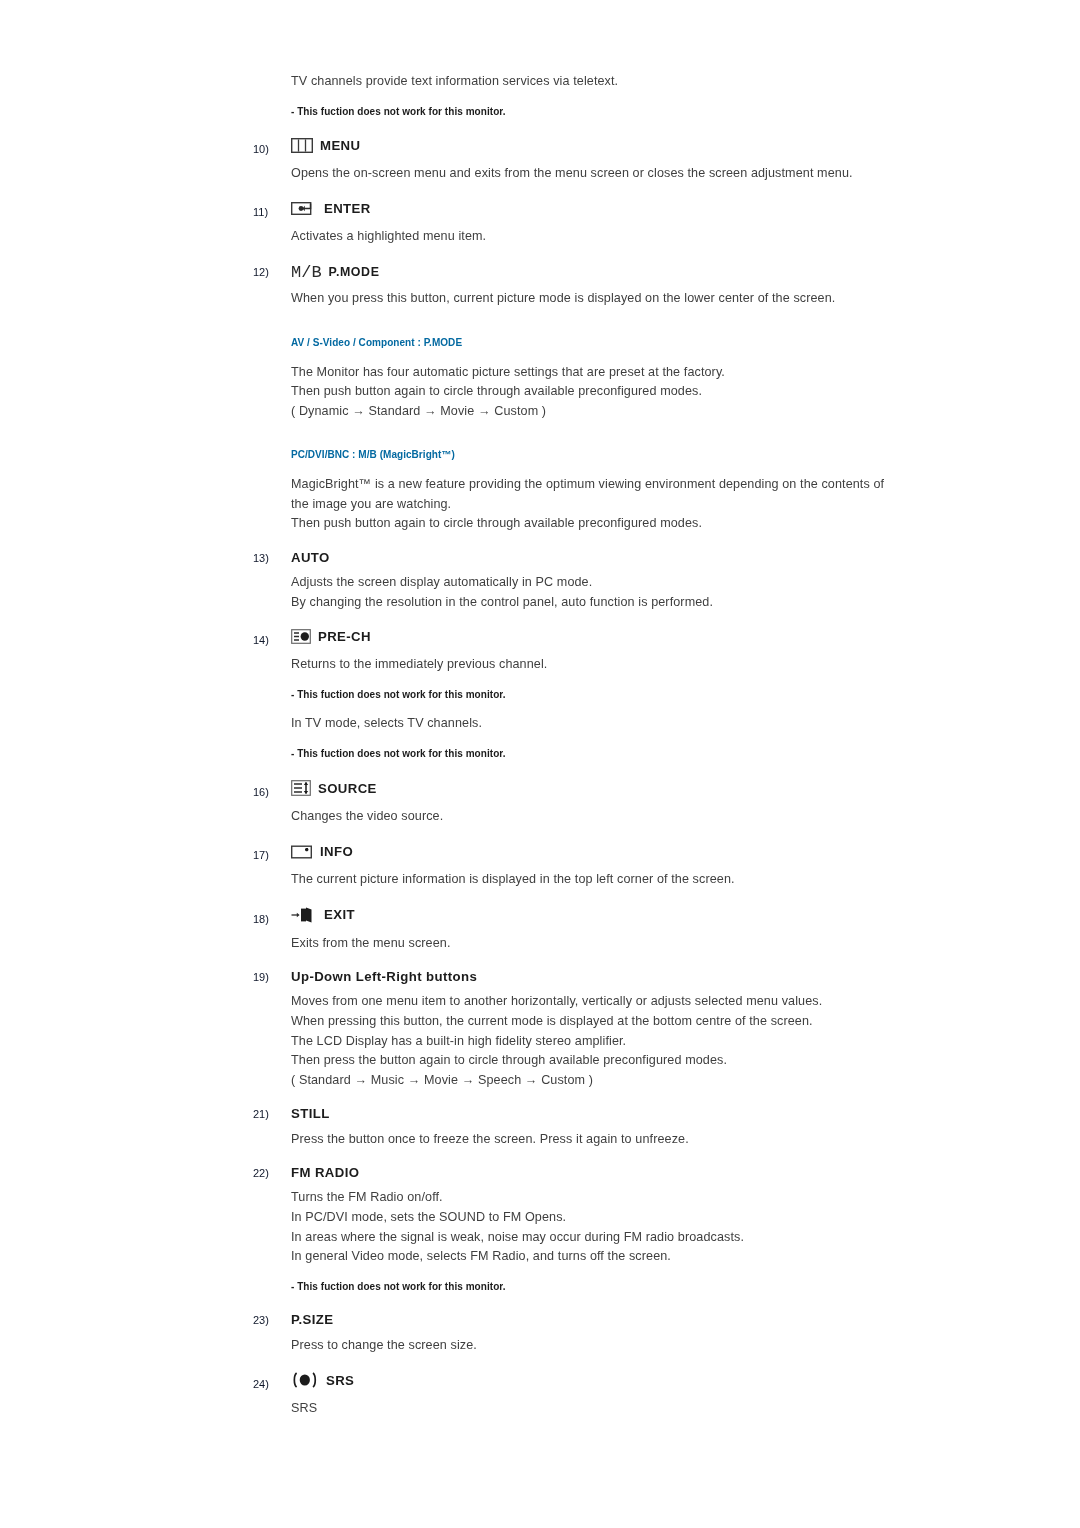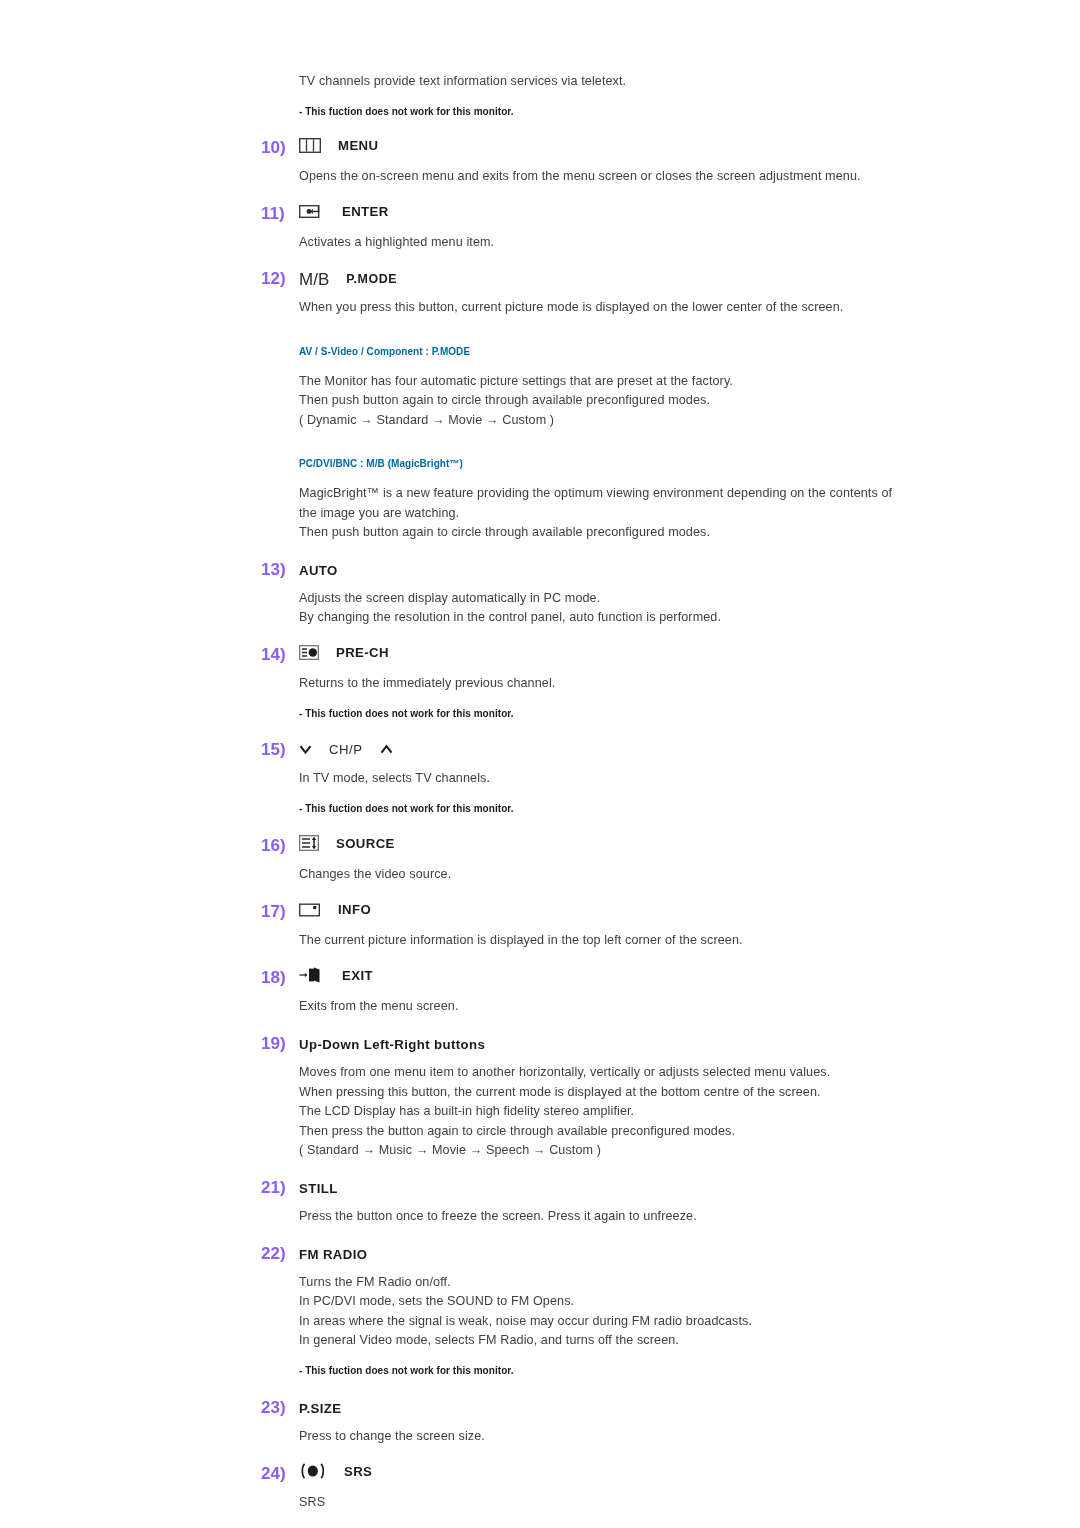--- a/index.html
+++ b/index.html
@@ -12,21 +12,21 @@
     height: 1528px;
     font-family: "Liberation Sans", sans-serif;
     color: #3a3a3a;
     -webkit-font-smoothing: antialiased;
   }
   .page {
     position: relative;
     width: 1080px;
     height: 1528px;
     box-sizing: border-box;
-    padding: 72px 0 0 8px;
+    padding: 72px 0 0 0;
   }
   .content {
     margin-left: 253px;
     width: 700px;
   }
 
   
   .para {
     font-size: 12.6px;
     line-height: 19.6px;
@@ -55,47 +55,47 @@
   
   .item {
     display: flex;
     align-items: baseline;
     margin-top: 17px;
     margin-bottom: 9px;
   }
   .item .num {
     width: 38px;
     flex: 0 0 38px;
-    font-size: 17px;
-    font-weight: bold;
-    color: #8b5cf6;
+    font-size: 11px;
+    font-weight: normal;
+    color: #0f172a;
     letter-spacing: 0;
   }
   .item .label {
     font-size: 13.2px;
     font-weight: bold;
     color: #1c1c1c;
     letter-spacing: 0.4px;
     display: flex;
     align-items: center;
-    gap: 17px;
+    gap: 7px;
   }
   .item .label .lbltext { line-height: 1; }
   .gap-md { height: 14px; }
 
   
   .ico { display: inline-block; vertical-align: middle; line-height: 0; }
   .ico svg { display: block; }
 
   .mb-text {
     font-size: 17px;
     font-weight: normal;
     color: #2b2b2b;
     letter-spacing: 0;
-    font-family: Liberation Sans, sans-serif;
+    font-family: Liberation Mono, monospace;
     line-height: 1;
     position: relative;
     top: 1px;
   }
   .pmode-text {
     font-size: 12.4px;
     font-weight: bold;
     letter-spacing: 0.6px;
     color: #1c1c1c;
   }
@@ -187,36 +187,20 @@
             <line x1="3" y1="11" x2="8" y2="11" stroke="#2b2b2b" stroke-width="1.5"></line>
             <circle cx="13.8" cy="7.5" r="4.2" fill="#1c1c1c"></circle>
           </svg>
         </span>
         <span class="lbltext">PRE-CH</span>
       </span>
     </div>
     <p class="para">Returns to the immediately previous channel.</p>
     <p class="note">- This fuction does not work for this monitor.</p>
 
-    <div class="item">
-      <span class="num">15)</span>
-      <span class="label">
-        <span class="ico">
-          <svg width="13" height="11" viewBox="0 0 13 11">
-            <path d="M1.5 2.2 L6.5 8.6 L11.5 2.2" fill="none" stroke="#1c1c1c" stroke-width="2.1" stroke-linecap="butt"></path>
-          </svg>
-        </span>
-        <span class="chp-text">CH/P</span>
-        <span class="ico">
-          <svg width="13" height="11" viewBox="0 0 13 11">
-            <path d="M1.5 8.6 L6.5 2.2 L11.5 8.6" fill="none" stroke="#1c1c1c" stroke-width="2.1" stroke-linecap="butt"></path>
-          </svg>
-        </span>
-      </span>
-    </div>
     <p class="para">In TV mode, selects TV channels.</p>
     <p class="note">- This fuction does not work for this monitor.</p>
 
     <div class="item">
       <span class="num">16)</span>
       <span class="label">
         <span class="ico">
           <svg width="20" height="16" viewBox="0 0 20 16">
             <rect x="0.7" y="0.7" width="18.6" height="14.6" fill="none" stroke="#6b6b6b" stroke-width="1.2"></rect>
             <line x1="3" y1="4" x2="11" y2="4" stroke="#2b2b2b" stroke-width="1.5"></line>

